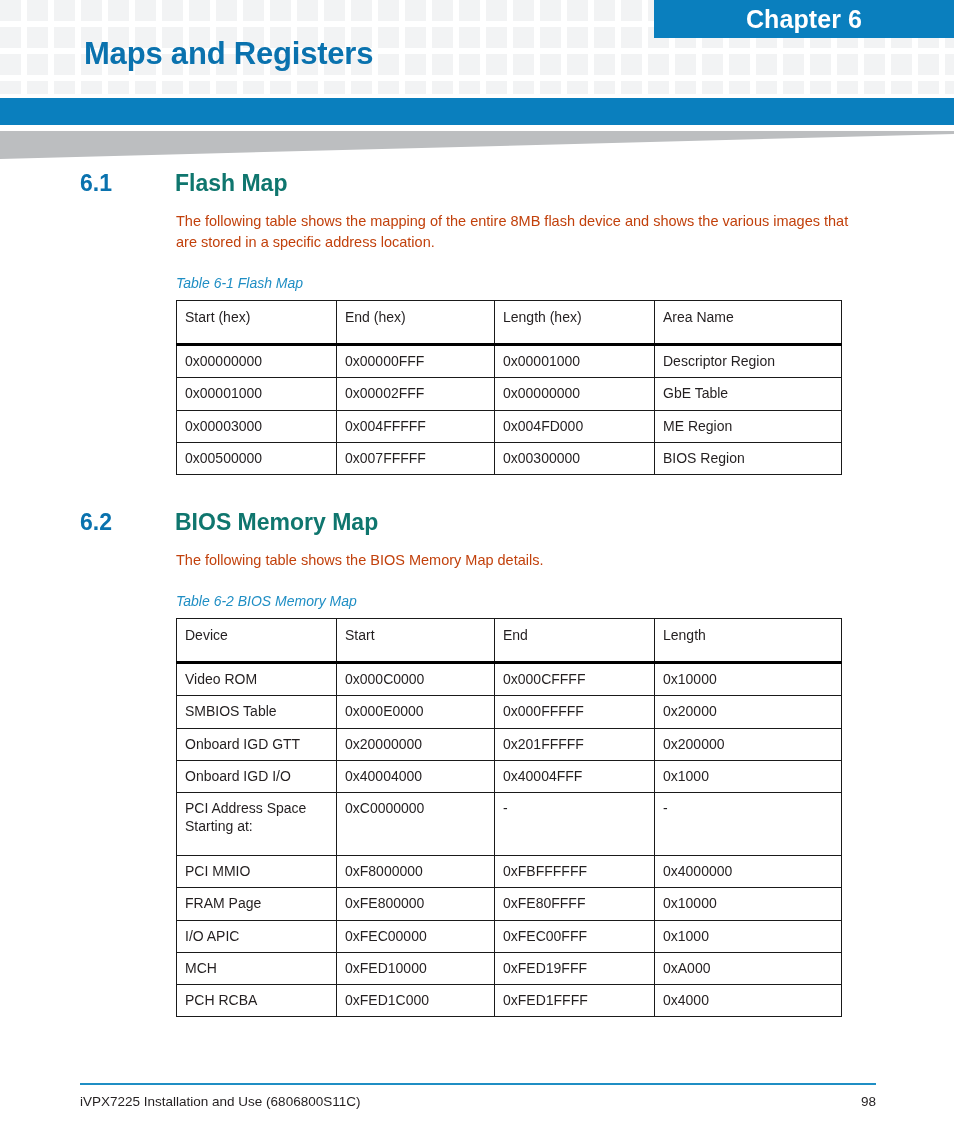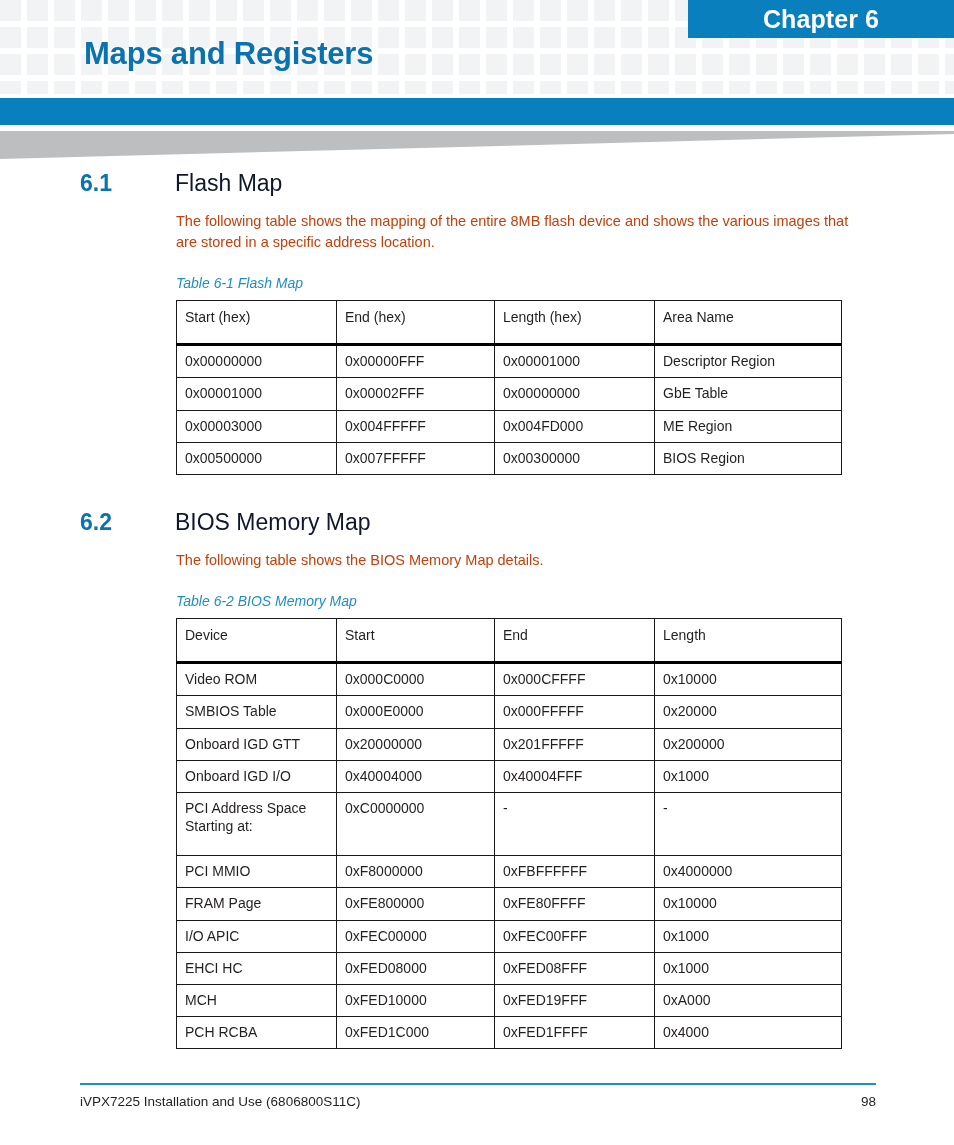--- a/index.html
+++ b/index.html
@@ -41,21 +41,21 @@
         transparent 21px, transparent 27px);
     mask-image:
       repeating-linear-gradient(to bottom,
         #000 0px, #000 21px,
         transparent 21px, transparent 27px);
   }
   .chapter-banner {
     position: absolute;
     right: 0;
     top: 0;
-    width: 266px;
+    width: 300px;
     height: 38px;
     background: #0a7fbe;
     display: flex;
     align-items: center;
     justify-content: center;
   }
   .chapter-banner span {
     color: #ffffff;
     font-size: 25px;
     font-weight: bold;
@@ -109,22 +109,22 @@
   }
   .section-num {
     width: 95px;
     flex: 0 0 95px;
     font-size: 23px;
     font-weight: bold;
     color: #0a72ae;
   }
   .section-name {
     font-size: 23px;
-    font-weight: normal;
-    color: #0f172a;
+    font-weight: bold;
+    color: #0f766e;
   }
   .section-body {
     padding-left: 176px;
     padding-right: 88px;
   }
   .intro-text {
     font-size: 14.5px;
     line-height: 1.45;
     color: #c2410c;
     margin: 0 0 22px 0;
@@ -346,26 +346,20 @@
               <td>0xFE80FFFF</td>
               <td>0x10000</td>
             </tr>
             <tr>
               <td>I/O APIC</td>
               <td>0xFEC00000</td>
               <td>0xFEC00FFF</td>
               <td>0x1000</td>
             </tr>
             <tr>
-              <td>EHCI HC</td>
-              <td>0xFED08000</td>
-              <td>0xFED08FFF</td>
-              <td>0x1000</td>
-            </tr>
-            <tr>
               <td>MCH</td>
               <td>0xFED10000</td>
               <td>0xFED19FFF</td>
               <td>0xA000</td>
             </tr>
             <tr>
               <td>PCH RCBA</td>
               <td>0xFED1C000</td>
               <td>0xFED1FFFF</td>
               <td>0x4000</td>

